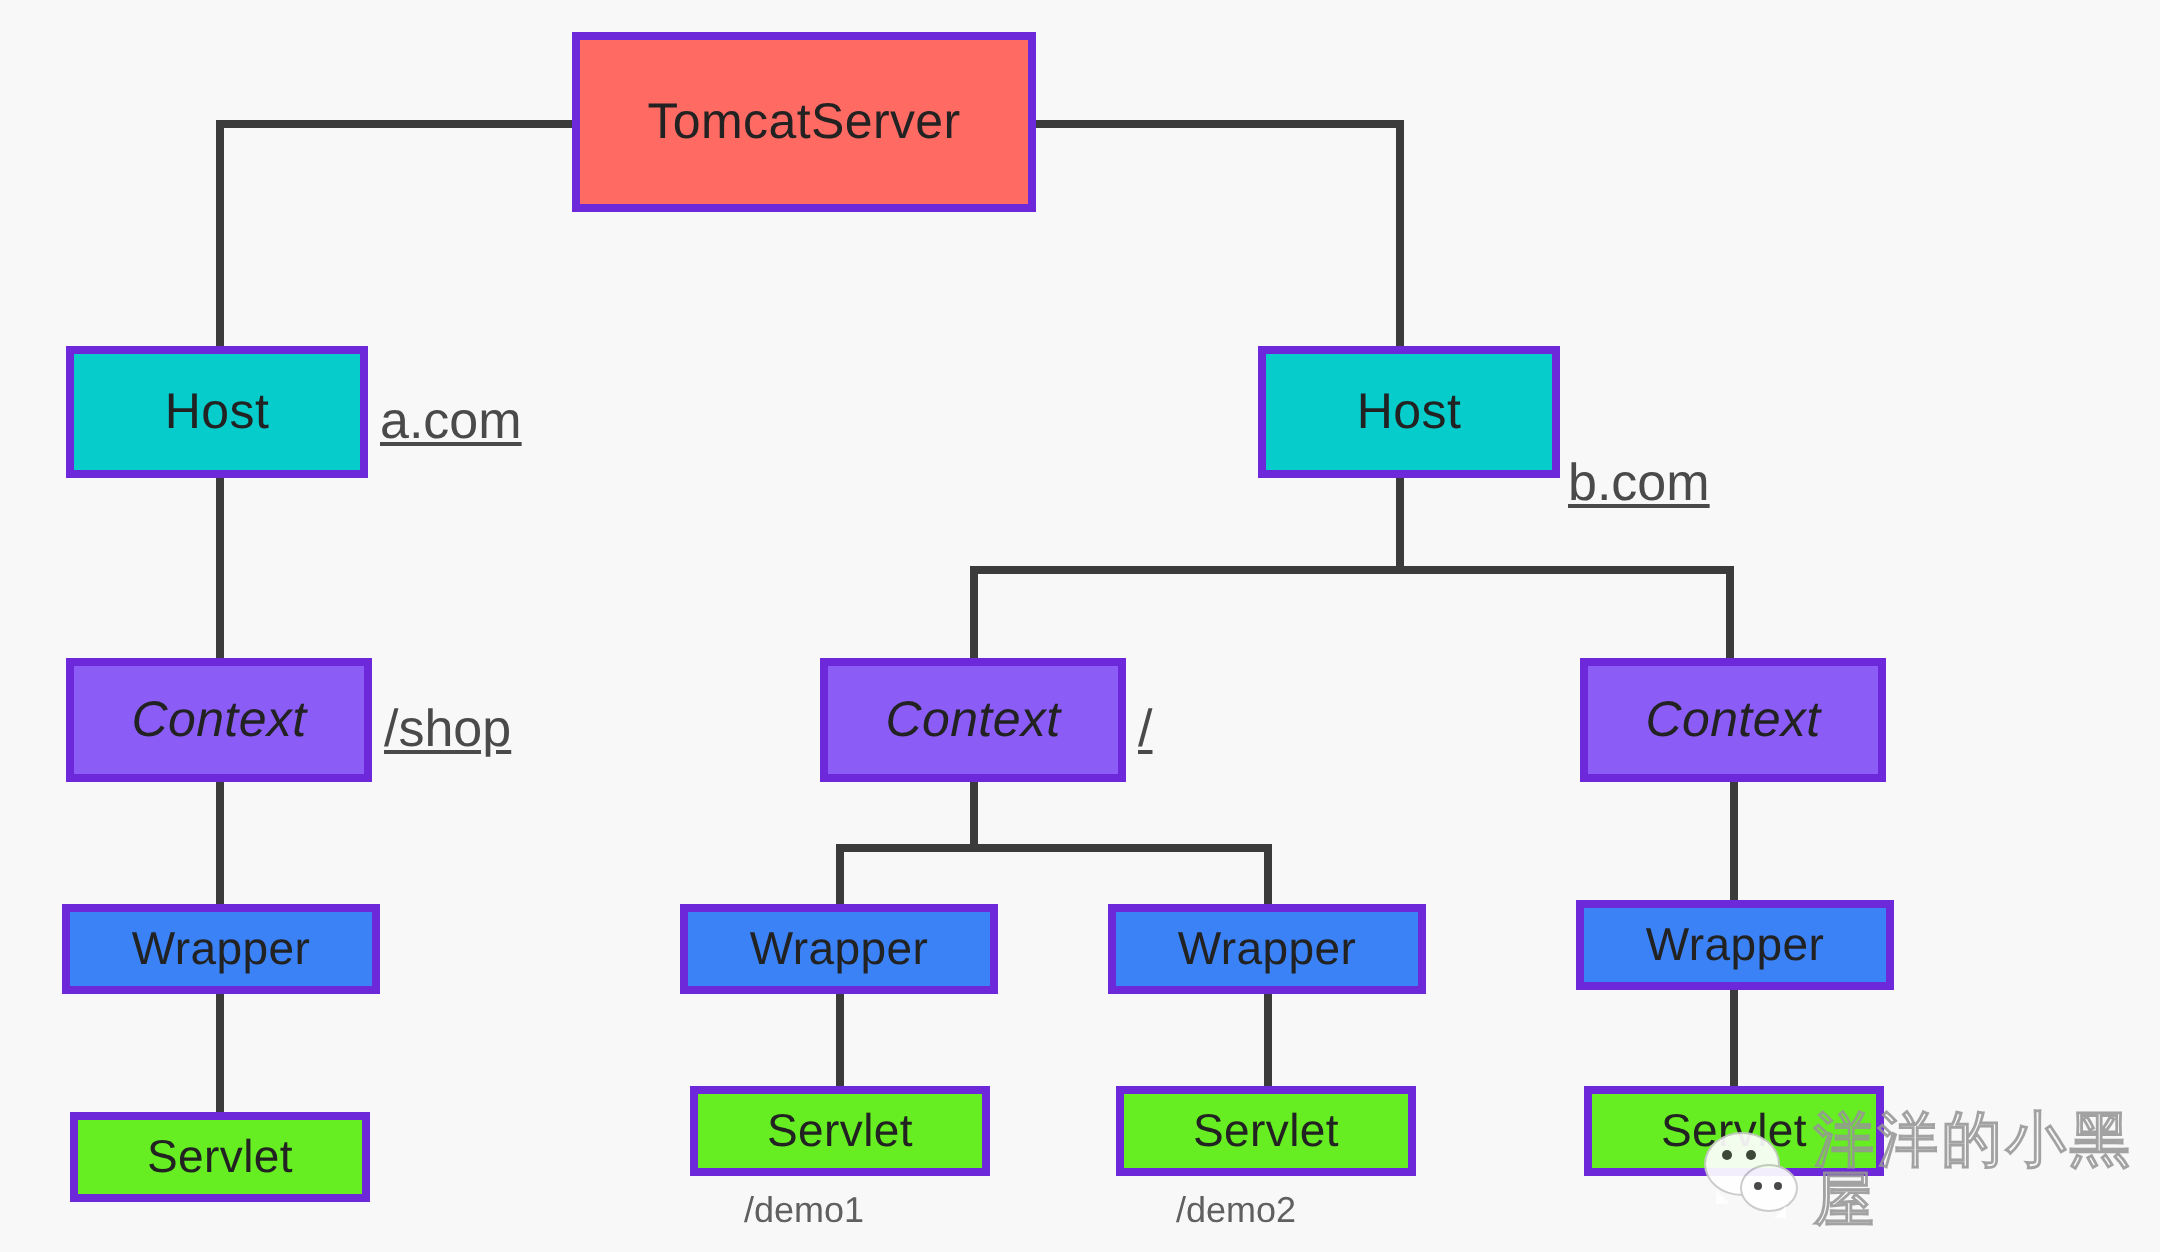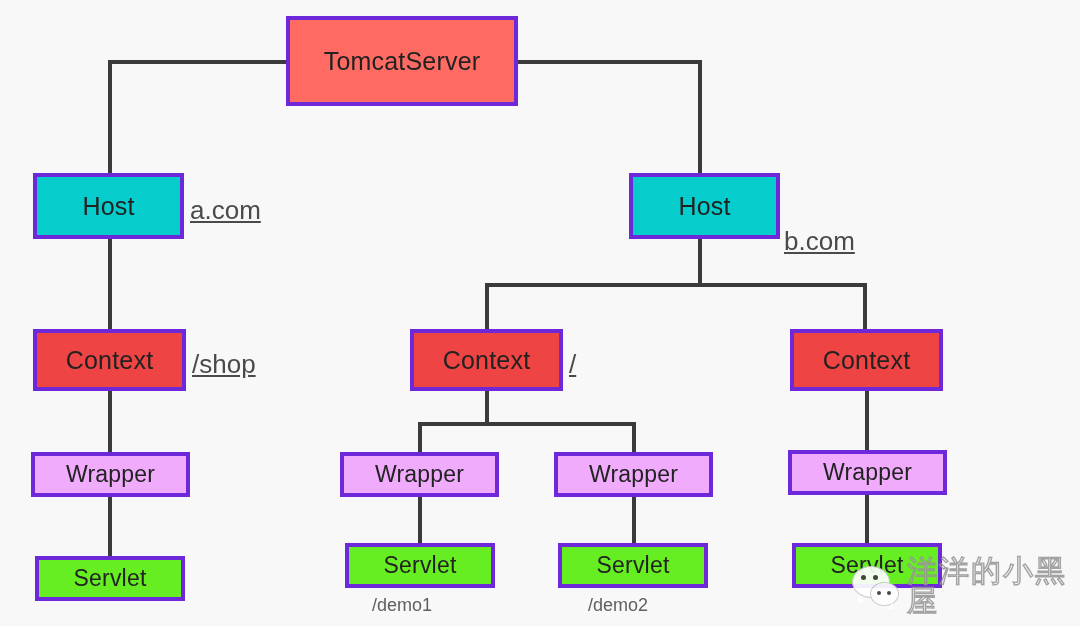--- a/index.html
+++ b/index.html
@@ -25,22 +25,22 @@
     align-items: center;
     justify-content: center;
     color: #222222;
     font-size: 25px;
     line-height: 1;
     letter-spacing: 0.2px;
     z-index: 3;
   }
   .node.server  { background: #ff6b63; }
   .node.host    { background: #06cccc; }
-  .node.context { background: #ef4444; }
-  .node.wrapper { background: #f0abfc; font-size: 23px; }
+  .node.context { background: #8b5cf6; font-style: italic; }
+  .node.wrapper { background: #3b82f6; font-size: 23px; }
   .node.servlet { background: #66ee22; font-size: 23px; }
 
   .side-label {
     position: absolute;
     color: #4a4a4a;
     font-size: 26px;
     line-height: 1;
     white-space: nowrap;
     z-index: 2;
     text-decoration: underline;

